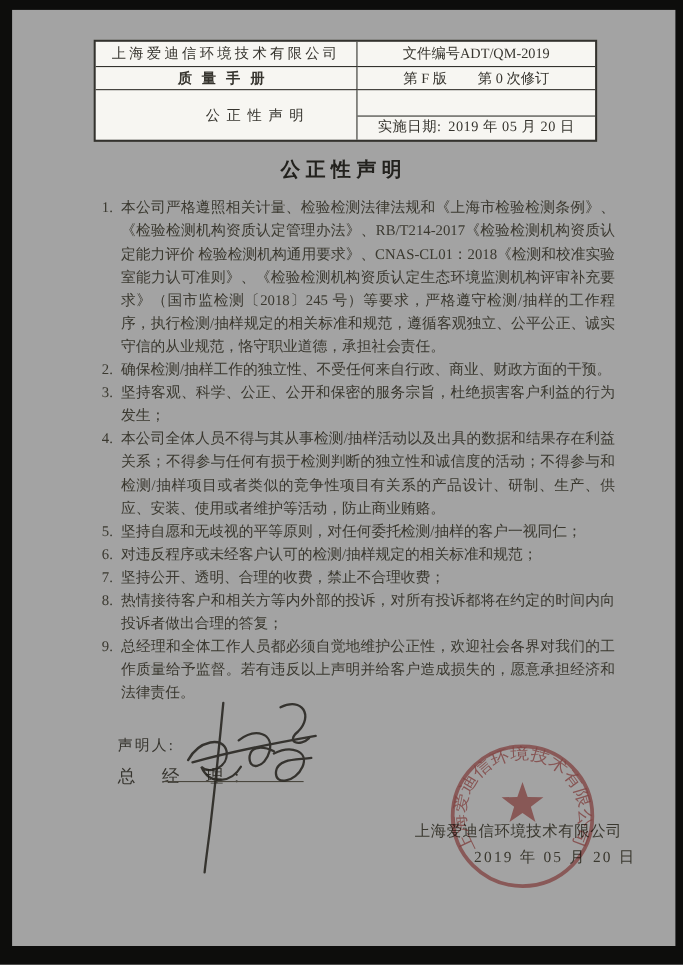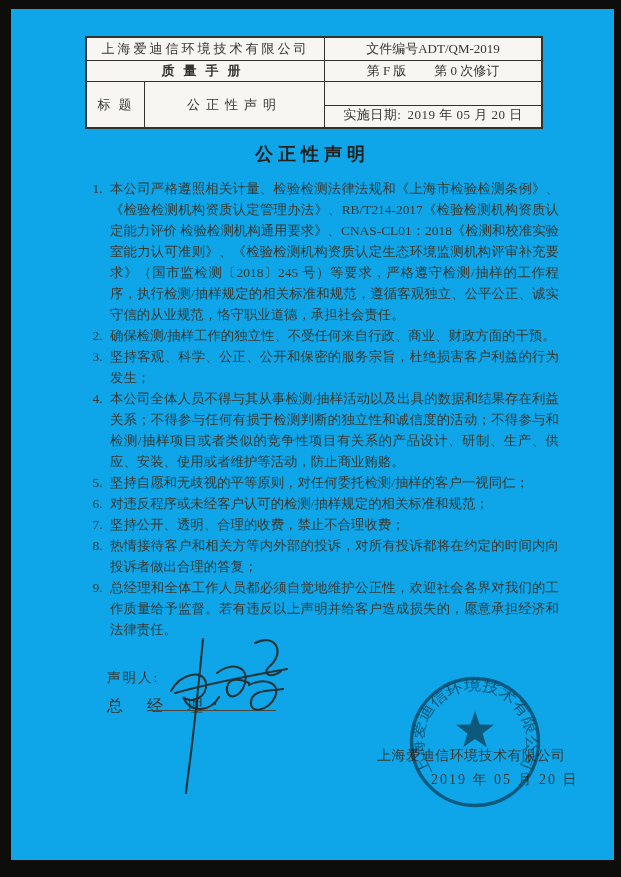--- a/index.html
+++ b/index.html
@@ -3,21 +3,21 @@
 <meta charset="utf-8">
 <style>
   html,body{margin:0;padding:0;}
   body{
     width:621px;height:877px;position:relative;overflow:hidden;
     background:#0d0d0c;
     font-family:"Liberation Serif", serif;
   }
   .page{
     position:absolute;left:11px;top:9px;width:603px;height:851px;
-    background:#0ea5e9;color:#36342e;
+    background:#a3a3a3;color:#36342e;
   }
   
   .hdr-table{
     position:absolute;left:74px;top:27px;width:454px;height:89px;
     display:grid;
     grid-template-columns:58px 180px 216px;
     grid-template-rows:23px 21px 21px 24px;
     border:2px solid #33322e;
     box-sizing:content-box;
     background:#f7f6f2;
@@ -71,21 +71,20 @@
   }
 </style>
 </head>
 <body>
 
 <div class="page">
 
   <div class="hdr-table">
     <div class="cell-company bR bB">上海爱迪信环境技术有限公司</div>
     <div class="cell-manual bR bB">质量手册</div>
-    <div class="cell-title-label bR">标题</div>
     <div class="cell-title-value bR">公正性声明</div>
     <div class="cell-docno bB">
       <span>文件编号</span>
       <span>ADT/QM-2019</span>
     </div>
     <div class="cell-ver bB">
       <span>第 F 版</span>
       <span>第 0 次修订</span>
     </div>
     <div class="cell-page bB">

